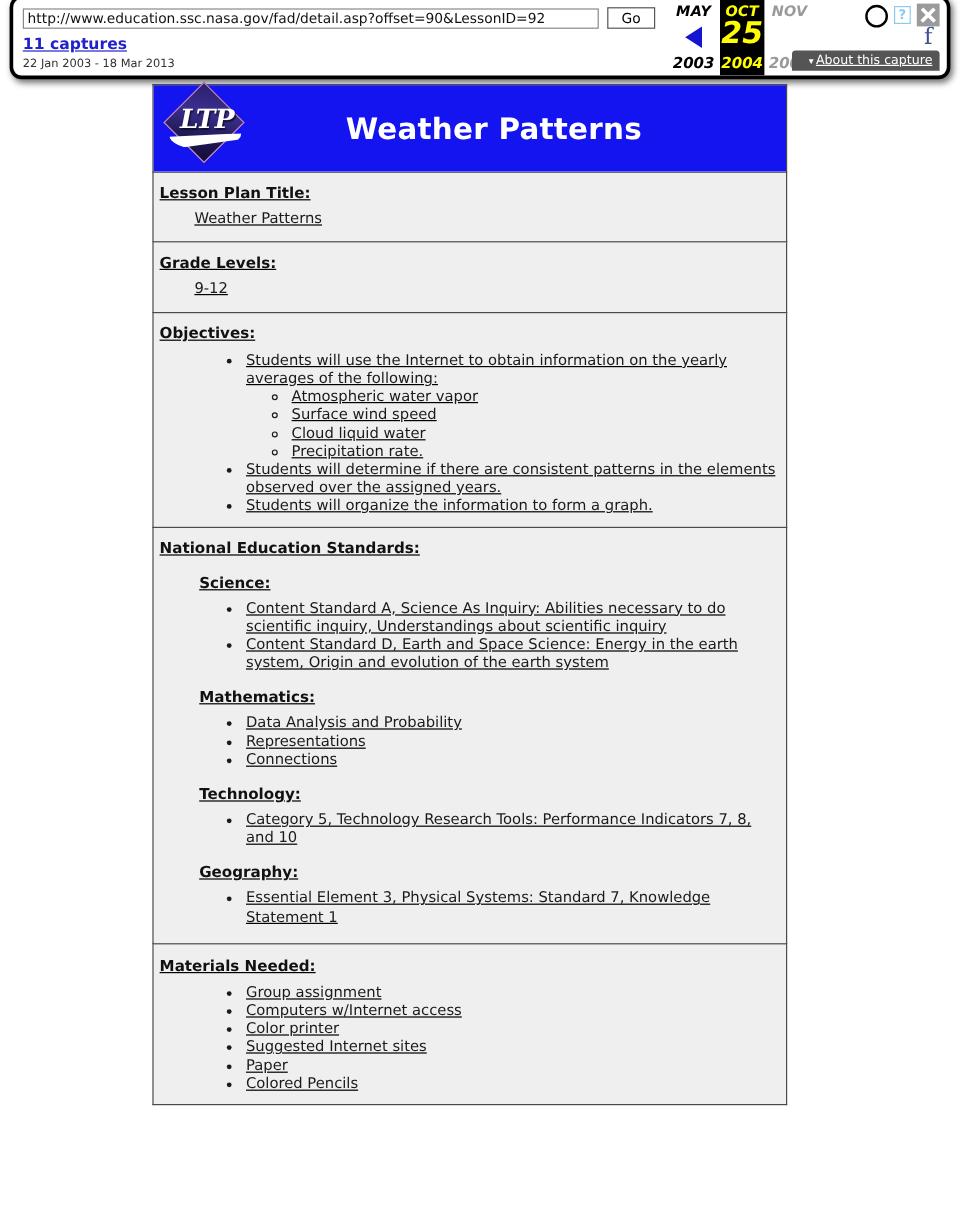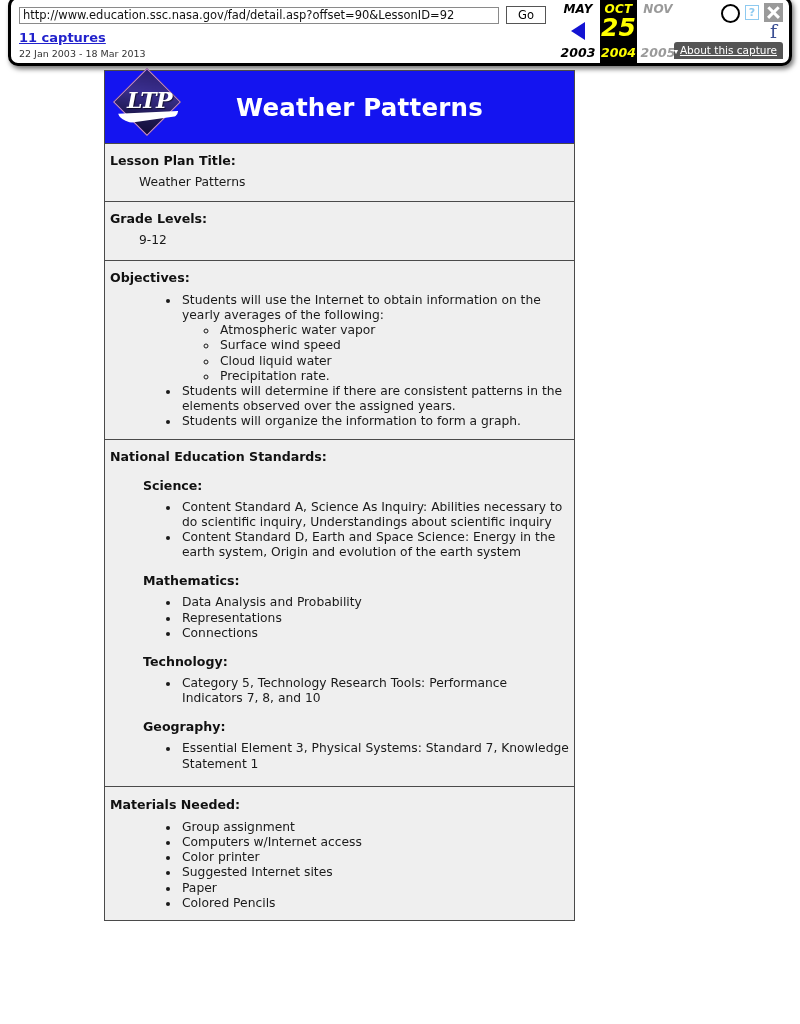--- a/index.html
+++ b/index.html
@@ -168,34 +168,34 @@
     cursor: pointer;
   }
 
   #about-capture {
     position: absolute;
     right: 6px;
     bottom: 4px;
     background: #555555;
     color: #ffffff;
     font-size: 10.5px;
-    padding: 2px 6px 3px 0;
+    padding: 2px 6px 3px 14px;
     border-radius: 3px 3px 0 0;
     cursor: pointer;
     white-space: nowrap;
   }
   #about-capture .caret { font-size: 8px; margin-right: 2px; }
   #about-capture .lbl { text-decoration: underline; }
 
   
   #page-content {
     position: absolute;
-    left: 104px;
+    left: 127px;
     top: 70px;
-    width: 471px;
+    width: 529px;
   }
 
   table.lp {
     width: 100%;
     border-collapse: collapse;
     table-layout: fixed;
   }
   table.lp td {
     border: 1px solid #4a4a4a;
     background: #efefef;
@@ -261,21 +261,21 @@
   #ltp-logo .swoosh {
     position: absolute;
     left: 9px; top: 38px;
     width: 60px; height: 13px;
     background: #ffffff;
     border-radius: 0 0 60% 45% / 0 0 100% 90%;
     clip-path: polygon(0% 22%, 100% 0%, 100% 38%, 6% 100%);
   }
 
   
-  .sect { padding: 9px 4px 9px 5px; }
+  .sect { padding: 9px 4px 9px 5px; text-decoration: underline; }
   .sect h3 {
     margin: 0 0 3px 0;
     font-size: 12.6px;
     font-weight: bold;
     color: #111;
     line-height: 16px;
   }
   .sect .body {
     margin-left: 29px;
     font-size: 12.3px;

